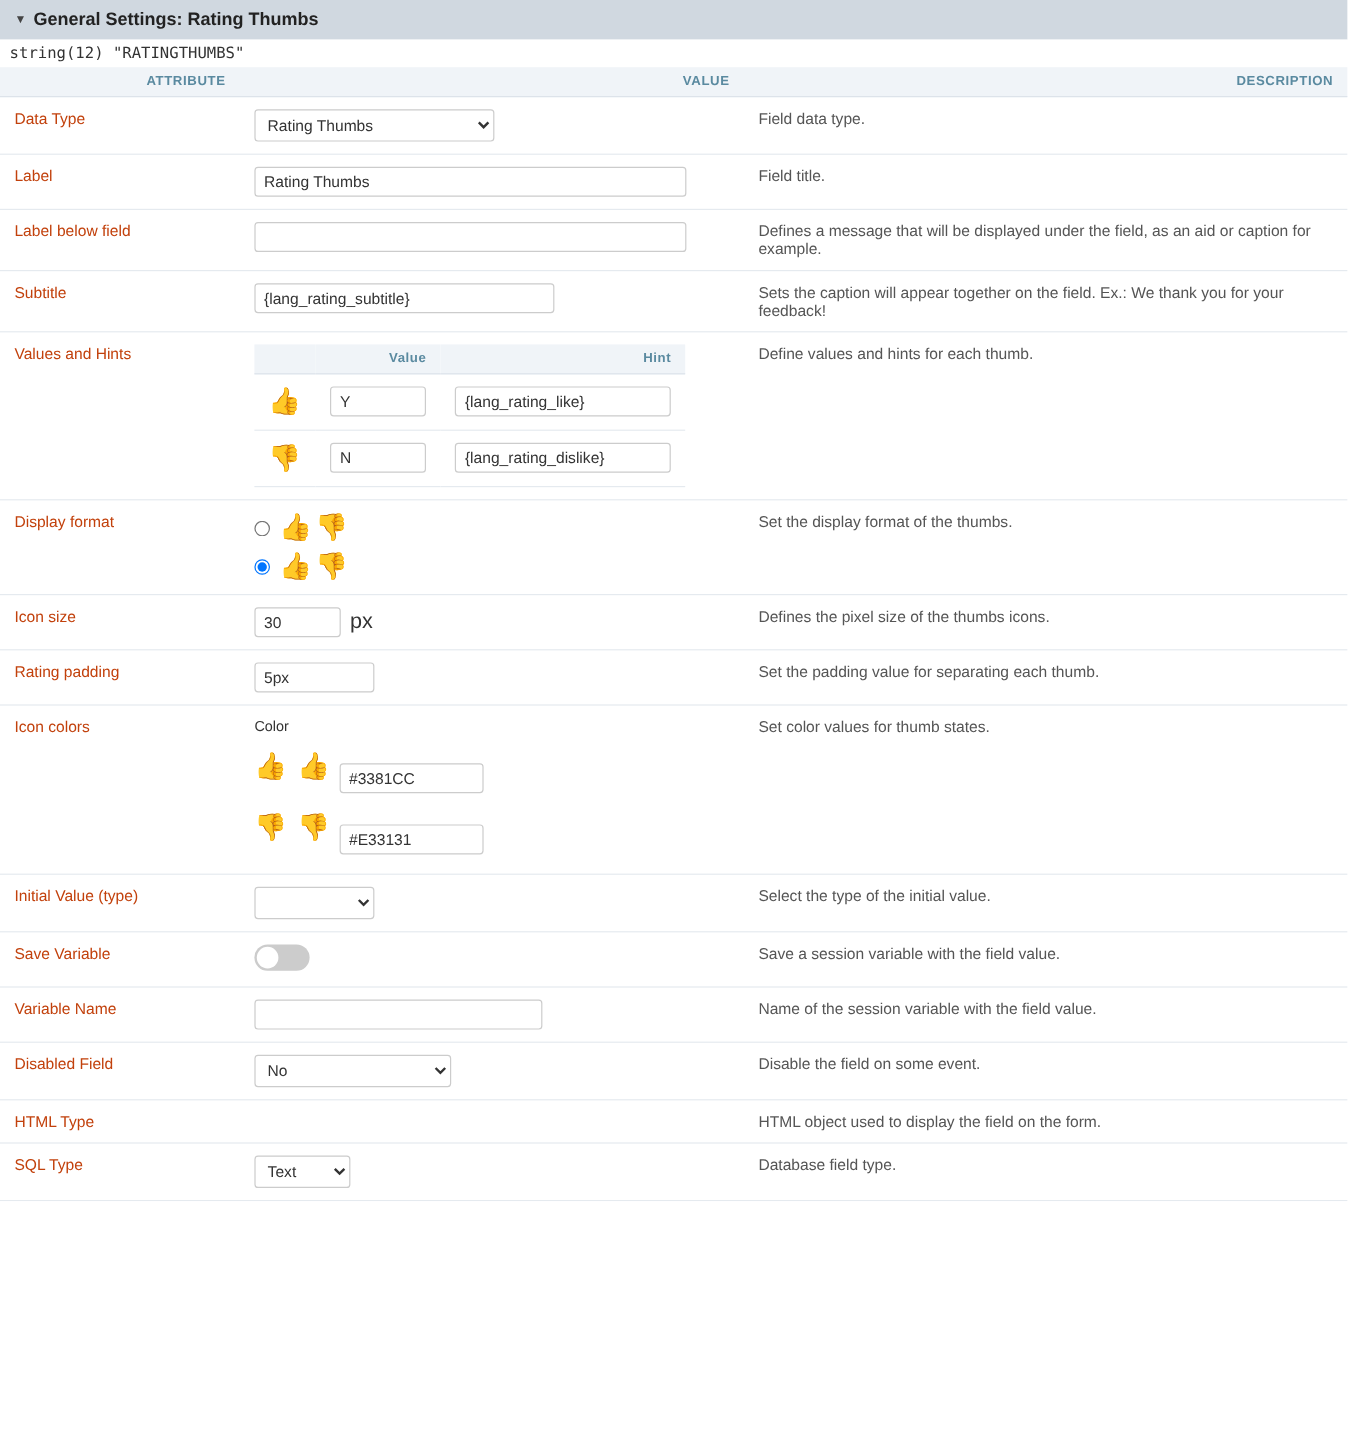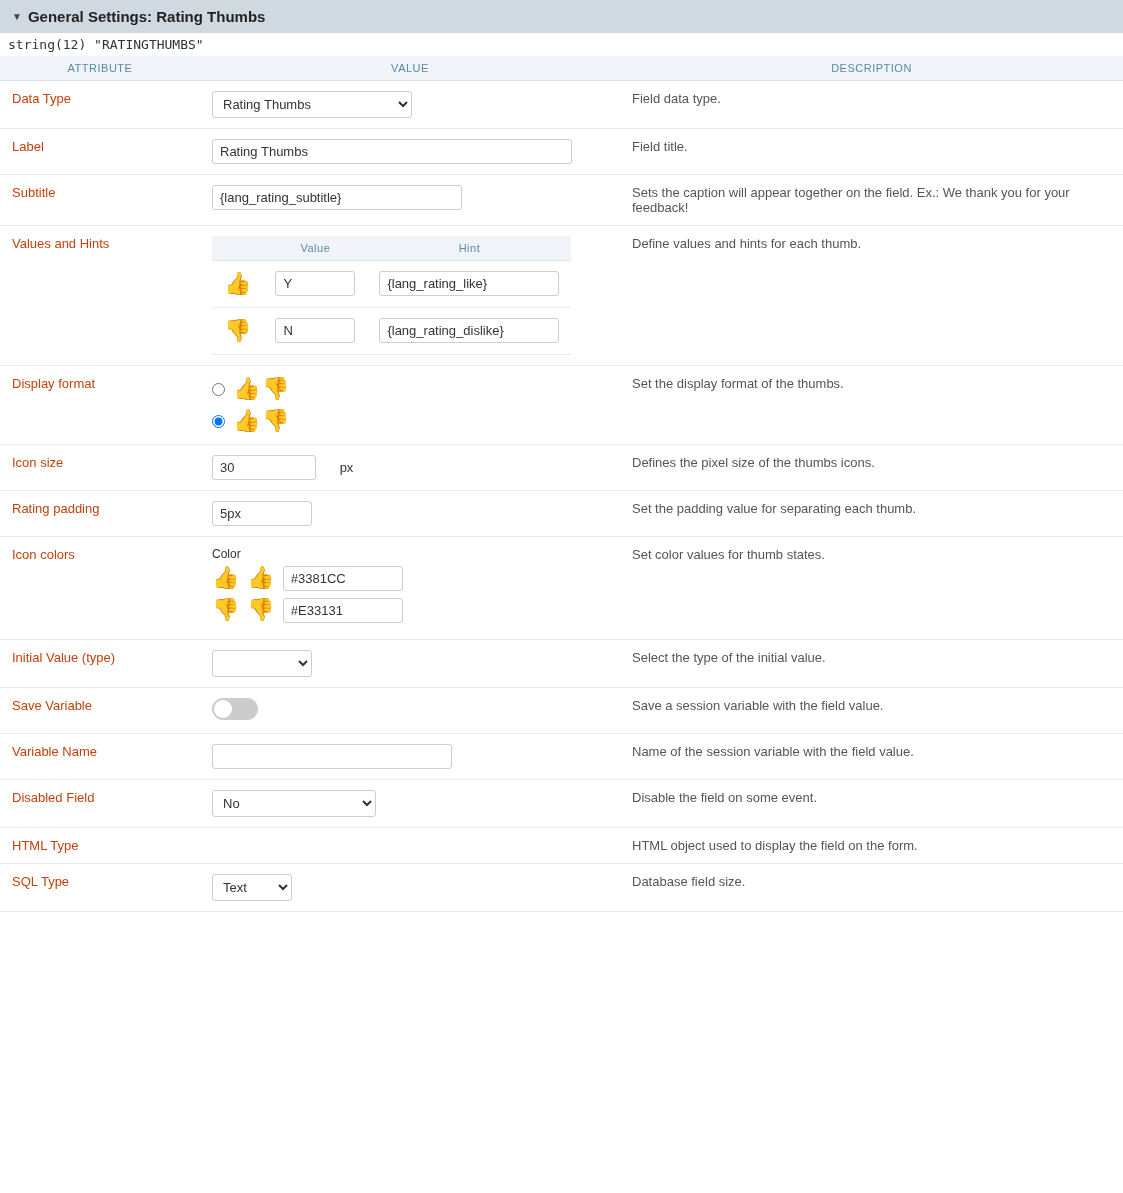--- a/index.html
+++ b/index.html
@@ -22,24 +22,24 @@
       font-size: 13px;
       color: #333;
       background: #fff;
     }
 
     .settings-table {
       width: 100%;
       border-collapse: collapse;
     }
     .settings-table thead tr th {
-      text-align: center;
+      text-align: right;
       padding: 6px 12px;
       font-size: 11px;
-      font-weight: 400;
+      font-weight: 700;
       color: #5a8aa0;
       letter-spacing: 0.5px;
       border-bottom: 1px solid #dde3ea;
       background: #f0f4f8;
     }
     .settings-table tbody tr {
       border-bottom: 1px solid #e5eaef;
     }
     .settings-table tbody tr td {
       padding: 10px 12px;
@@ -63,40 +63,40 @@
       padding: 4px 6px;
       font-size: 13px;
       color: #333;
       background: #fff;
     }
 
     .data-type-select { width: 200px; }
     .label-input { width: 360px; }
     .label-below-input { width: 360px; }
     .subtitle-input { width: 250px; }
-    .icon-size-input { width: 104px; }
+    .icon-size-input { width: 72px; }
     .rating-padding-input { width: 100px; }
     .variable-name-input { width: 240px; }
     .disabled-field-select { width: 164px; }
     .sql-type-select { width: 80px; }
     .initial-value-select { width: 100px; }
 
     .values-hints-table { border-collapse: collapse; }
     .values-hints-table th { font-size: 12px; font-weight: normal; color: #333; padding: 2px 6px 6px 6px; }
     .values-hints-table td { padding: 3px 6px; vertical-align: middle; }
     .value-input { width: 80px; }
     .hint-input { width: 180px; }
 
     .display-format-section { display: flex; flex-direction: column; gap: 6px; }
     .display-format-row { display: flex; align-items: center; gap: 8px; }
 
     .icon-colors-section { }
     .color-col-header { font-size: 12px; color: #333; margin-bottom: 4px; }
     .color-row { display: flex; align-items: center; gap: 8px; margin-bottom: 6px; }
-    .color-input { width: 120px; }
+    .color-input { width: 120px; margin-top: 20px; }
     .thumb-like-blue { color: #3381CC; font-size: 20px; }
     .thumb-dislike-red { color: #E33131; font-size: 20px; }
 
     .toggle-switch {
       display: inline-block;
       width: 46px;
       height: 22px;
       background: #ccc;
       border-radius: 11px;
       position: relative;
@@ -107,21 +107,21 @@
       position: absolute;
       width: 18px;
       height: 18px;
       border-radius: 50%;
       background: #fff;
       top: 2px;
       left: 2px;
       transition: left 0.2s;
     }
 
-    .px-label { margin-left: 20px; font-size: 13px; color: #333; }
+    .px-label { margin-left: 4px; font-size: 18px; color: #333; }
   </style>
 </head>
 <body>
 
 <div class="page-header">
   <span class="triangle-icon">▼</span>
   <span>General Settings: Rating Thumbs</span>
 </div>
 
 <div class="debug-string">string(12) "RATINGTHUMBS"</div>
@@ -147,20 +147,27 @@
     </tr>
 
     <tr>
       <td class="col-attr">Label</td>
       <td class="col-val">
         <input type="text" class="label-input" value="Rating Thumbs" style="">
       </td>
       <td class="col-desc">Field title.</td>
     </tr>
 
+    <tr>
+      <td class="col-attr">Label below field</td>
+      <td class="col-val">
+        <input type="text" class="label-below-input" value="" style="">
+      </td>
+      <td class="col-desc">Defines a message that will be displayed under the field, as an aid or caption for example.</td>
+    </tr>
 
     <tr>
       <td class="col-attr">Subtitle</td>
       <td class="col-val">
         <input type="text" class="subtitle-input" value="{lang_rating_subtitle}" style="">
       </td>
       <td class="col-desc">Sets the caption will appear together on the field. Ex.: We thank you for your feedback!</td>
     </tr>
 
     <tr>
@@ -296,16 +303,16 @@
 
     <tr>
       <td class="col-attr">SQL Type</td>
       <td class="col-val">
         <select class="sql-type-select">
           <option>Text</option>
           <option>Varchar</option>
           <option>Int</option>
         </select>
       </td>
-      <td class="col-desc">Database field size.</td>
+      <td class="col-desc">Database field type.</td>
     </tr>
   </tbody>
 </table>
 
 </body></html>

